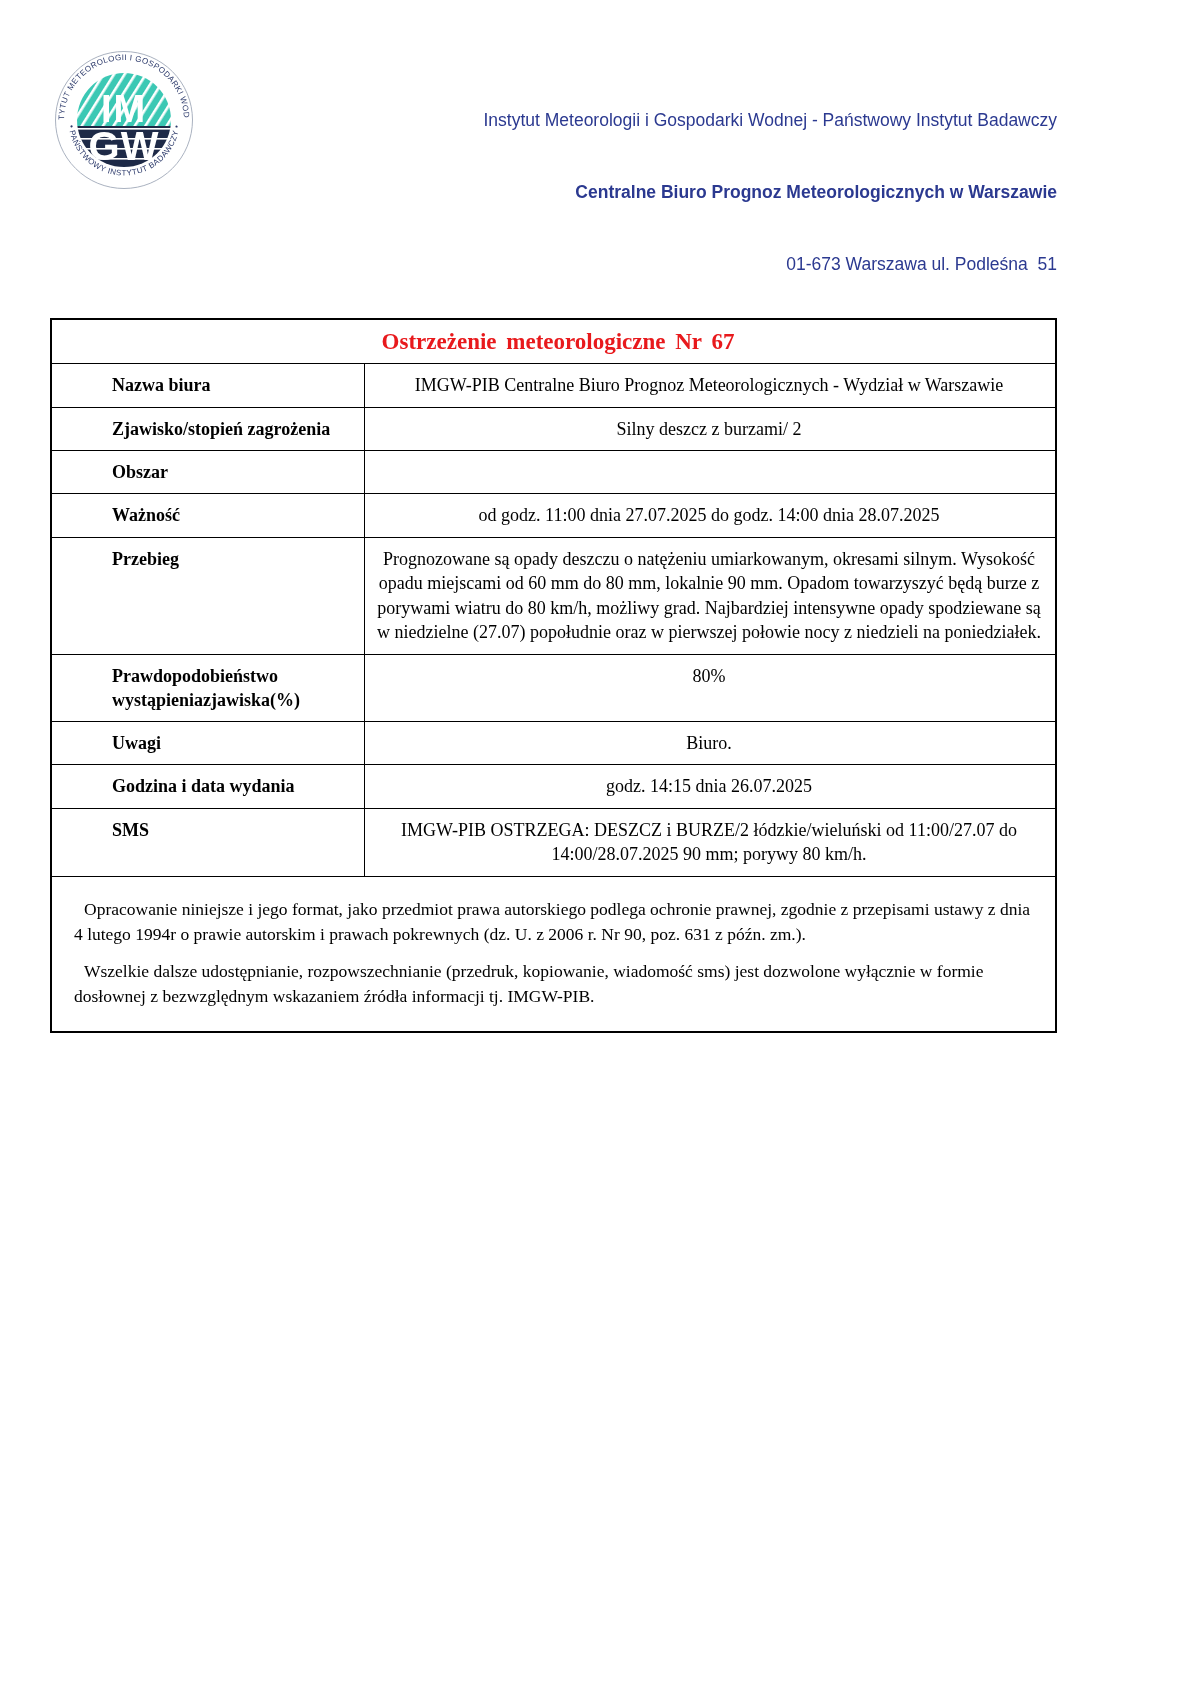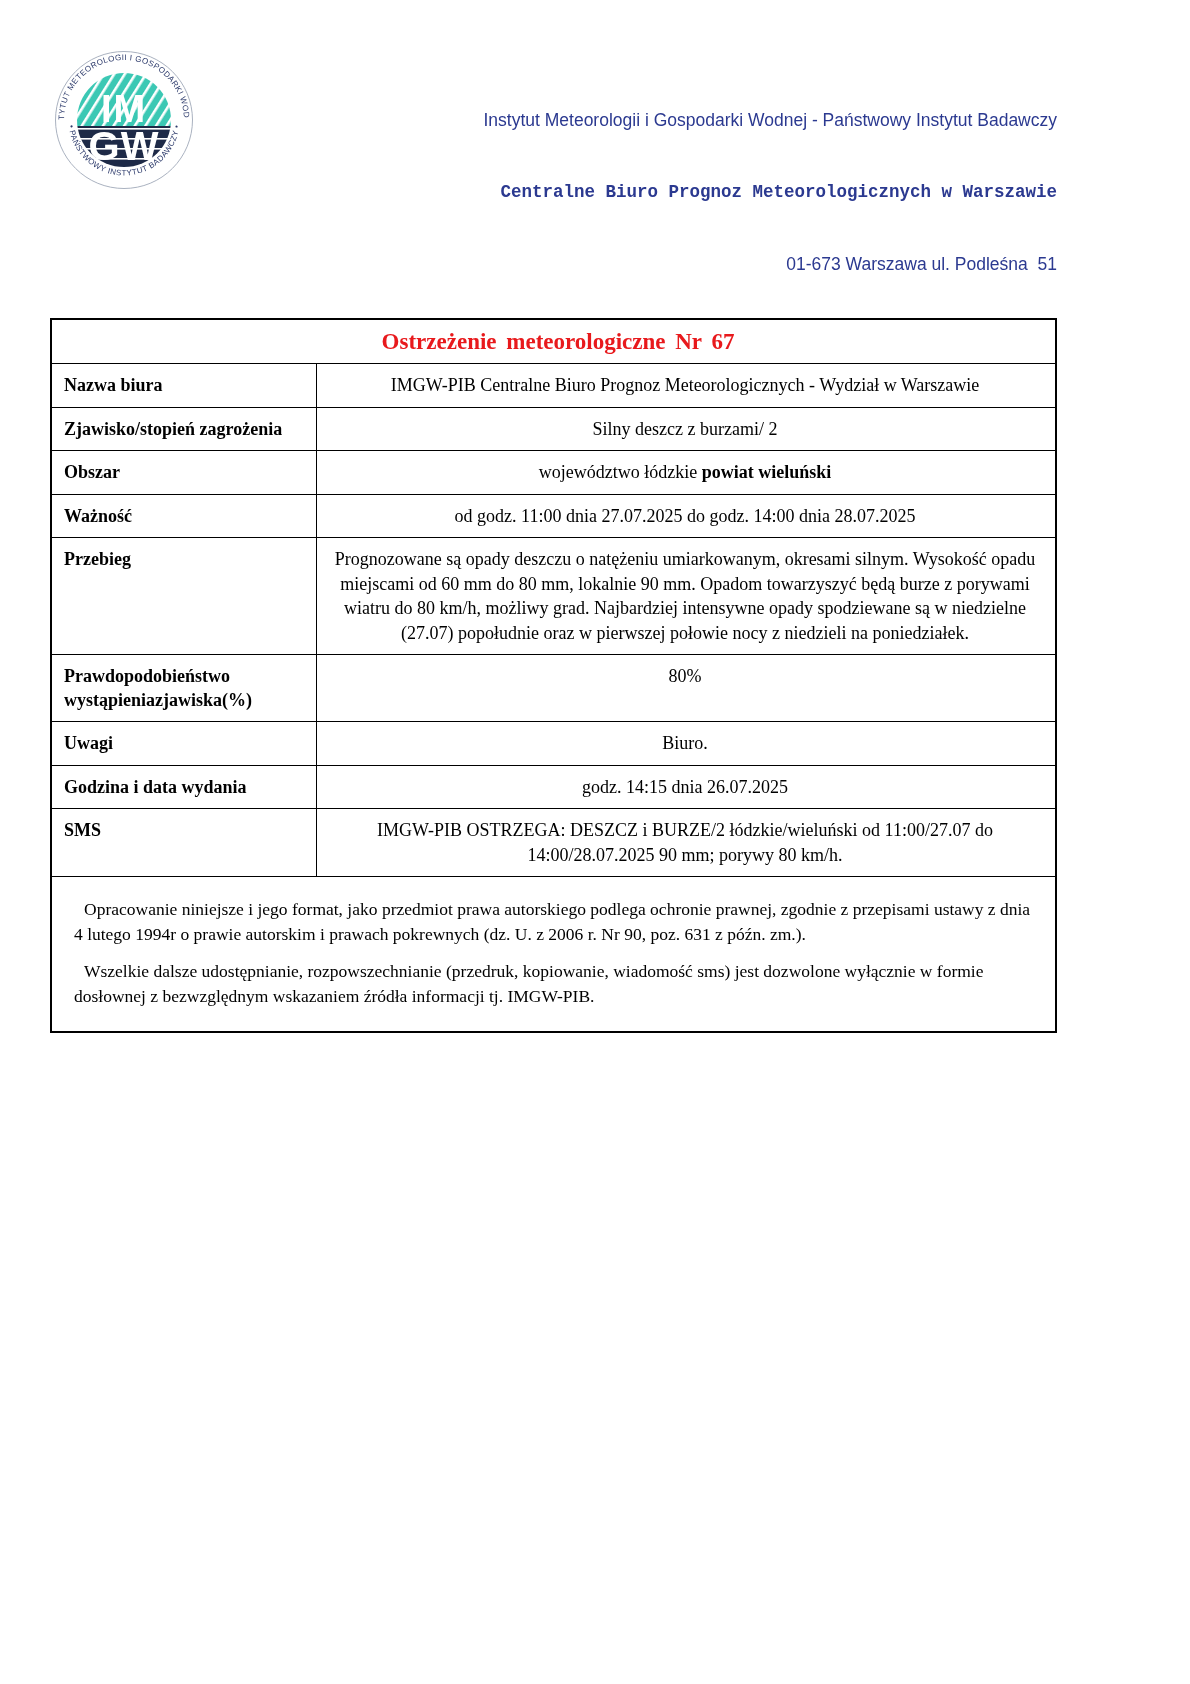--- a/index.html
+++ b/index.html
@@ -17,42 +17,42 @@
     width:140px; height:140px;
   }
   .header-text {
     position:absolute; top:60px; left:300px; right:133px;
     text-align:right;
     font-family:"Liberation Sans", sans-serif;
     font-size:17.5px; line-height:24px;
     color:#2B3990;
     white-space:pre-wrap;
   }
-  .header-text .hl-bold { font-weight:bold;font-family:Liberation Mono, monospace; }
+  .header-text .hl-bold { font-weight:bold; }
 
   
   .doc {
     position:absolute; left:50px; top:318px;
     width:1007px;
     border:2px solid #000;
     box-sizing:border-box;
     background:#fff;
   }
   .title-row {
     border-bottom:1px solid #000;
     text-align:center;
     padding:9px 8px 8px 17px;
   }
   .doc-title {
     color:#E8191C;
     font-weight:bold;
     font-size:23px;
     word-spacing:4px;
   }
-  .row { display:flex; border-bottom:1px solid #000; align-items:stretch; }
+  .row { display:flex; border-bottom:1px solid #000; align-items:stretch;padding-left:48px; }
   .row:last-of-type { border-bottom:1px solid #000; }
   .cell-label {
     width:265px; box-sizing:border-box;
     border-right:1px solid #000;
     padding:9px 10px 9px 12px;
     font-weight:bold;
     font-size:18px; line-height:24px;
     flex-shrink:0;
   }
   .cell-value {
@@ -136,21 +136,20 @@
     <div class="cell-value">IMGW-PIB Centralne Biuro Prognoz Meteorologicznych - Wydział w Warszawie</div>
   </div>
 
   <div class="row">
     <div class="cell-label">Zjawisko/stopień zagrożenia</div>
     <div class="cell-value">Silny deszcz z burzami/ 2</div>
   </div>
 
   <div class="row">
     <div class="cell-label">Obszar</div>
-    <div class="cell-value"><span>województwo łódzkie </span><span class="v-bold">powiat wieluński</span></div>
   </div>
 
   <div class="row">
     <div class="cell-label">Ważność</div>
     <div class="cell-value">od godz. 11:00 dnia 27.07.2025 do godz. 14:00 dnia 28.07.2025</div>
   </div>
 
   <div class="row">
     <div class="cell-label">Przebieg</div>
     <div class="cell-value">Prognozowane są opady deszczu o natężeniu umiarkowanym, okresami silnym. Wysokość opadu miejscami od 60 mm do 80 mm, lokalnie 90 mm. Opadom towarzyszyć będą burze z porywami wiatru do 80 km/h, możliwy grad. Najbardziej intensywne opady spodziewane są w niedzielne (27.07) popołudnie oraz w pierwszej połowie nocy z niedzieli na poniedziałek.</div>

